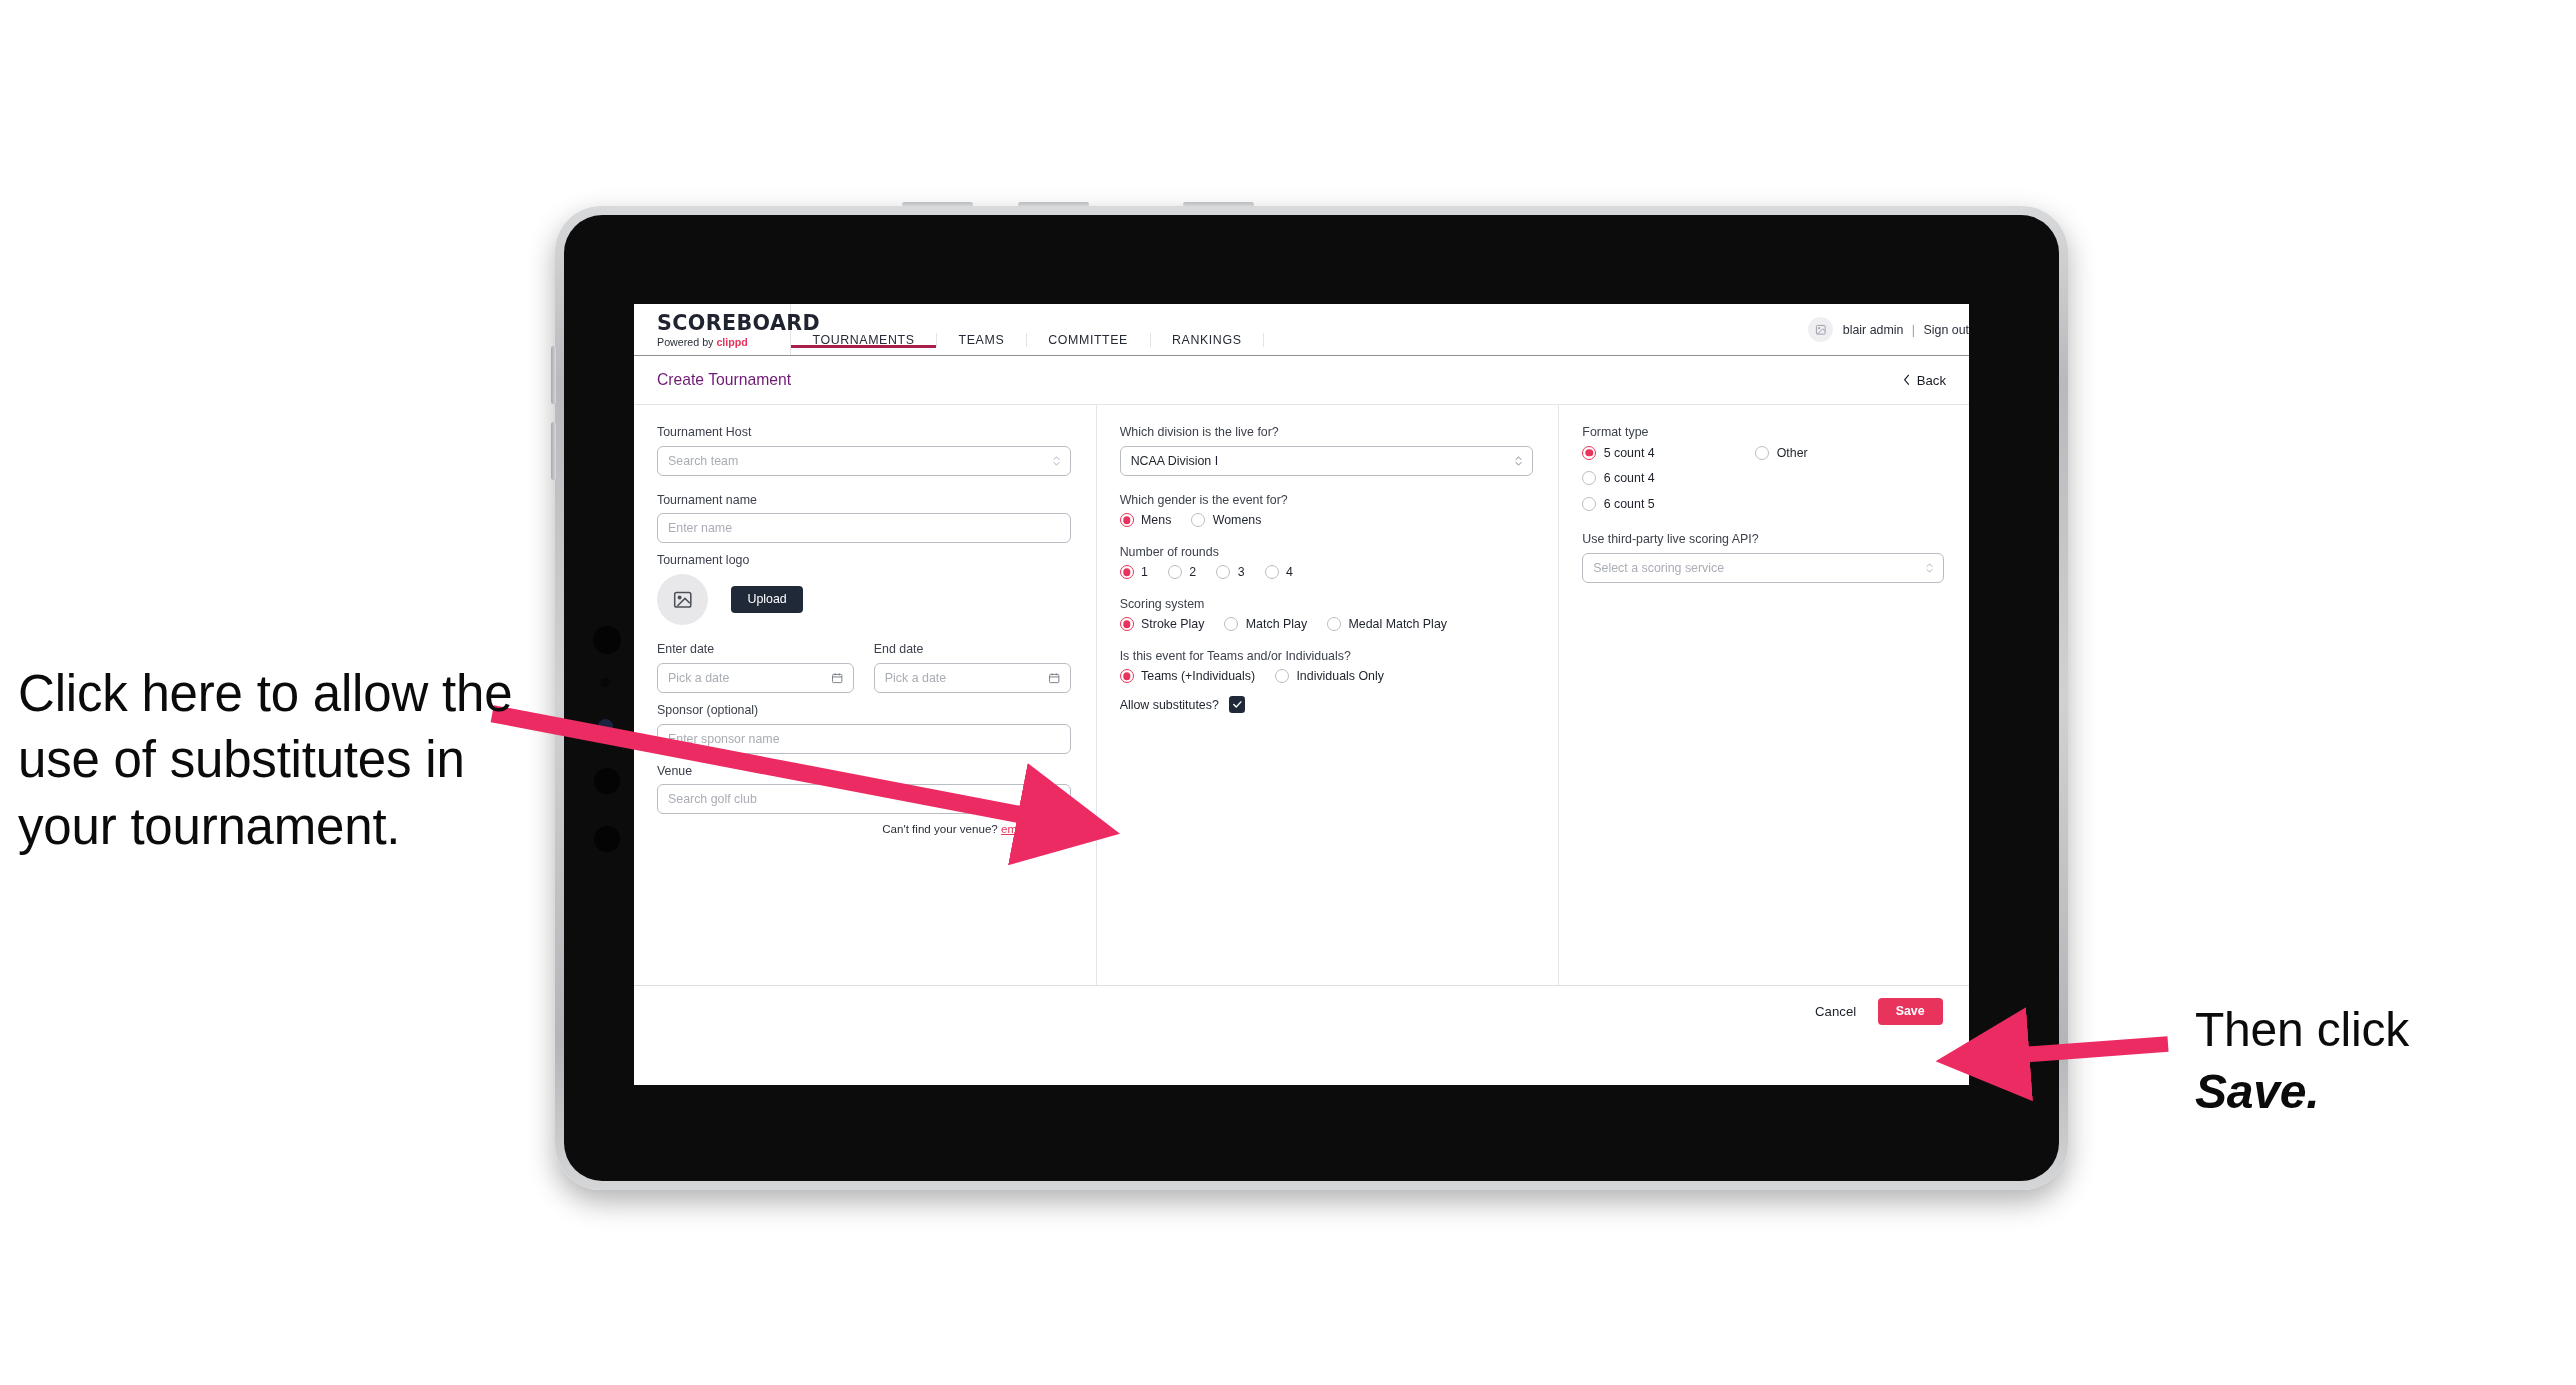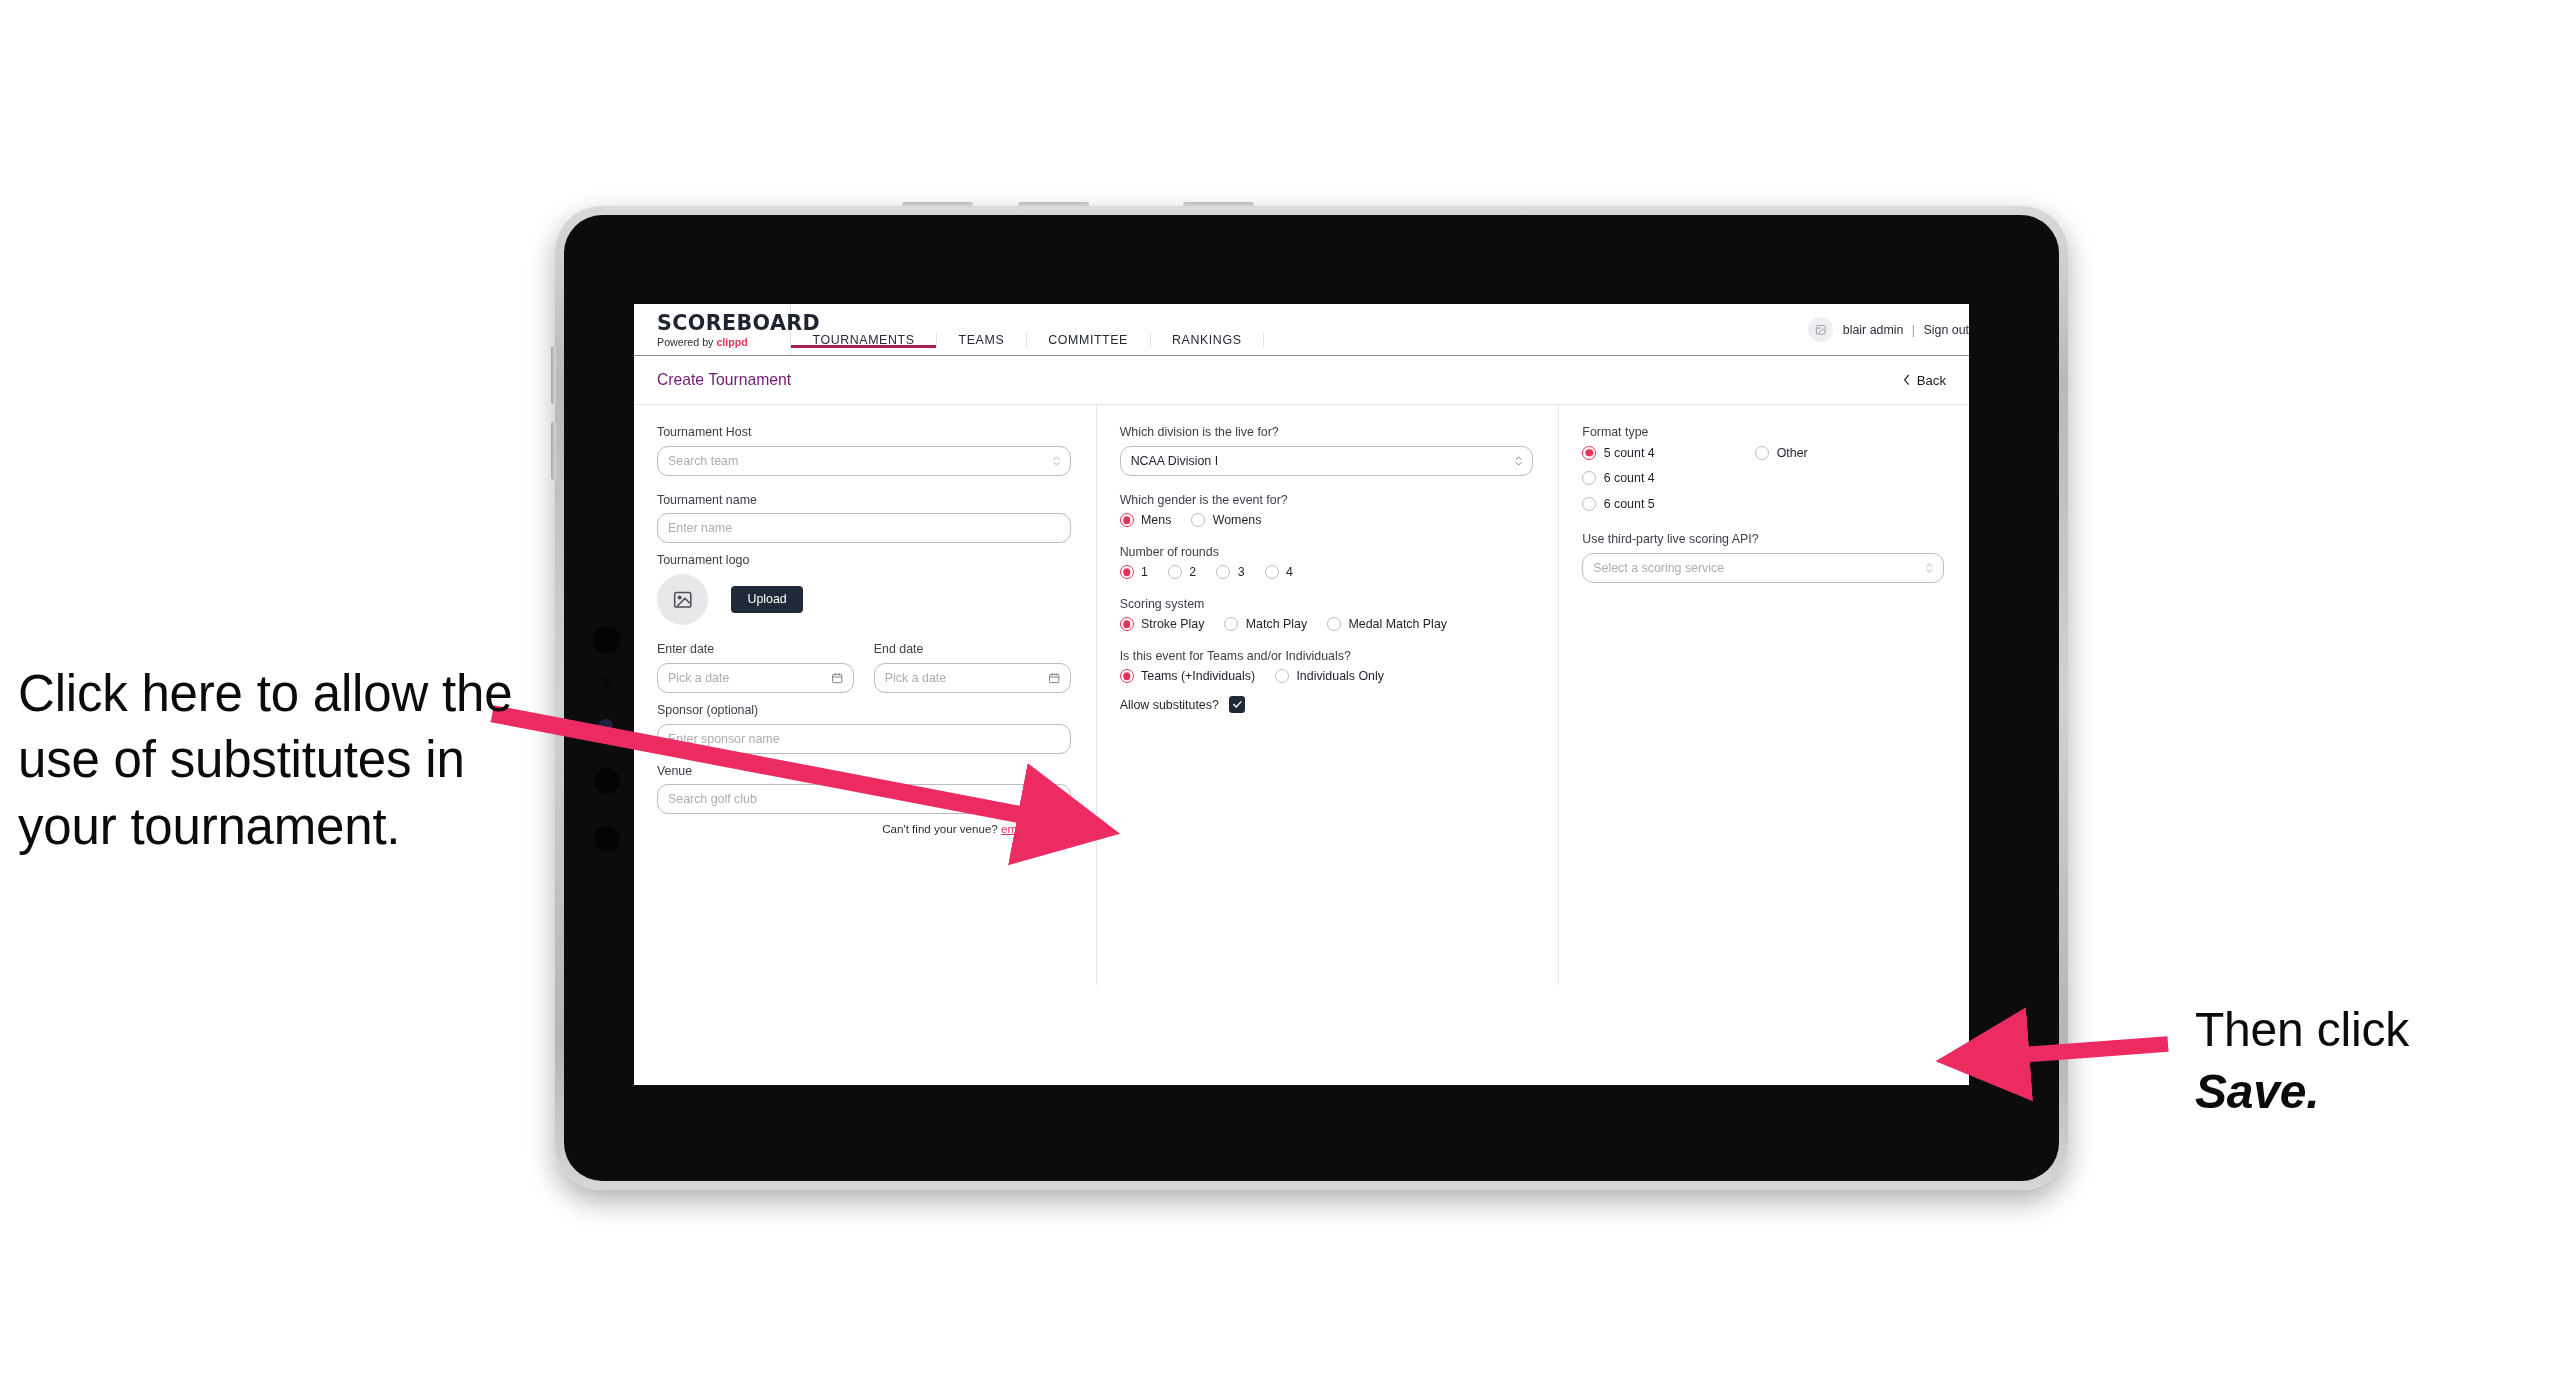--- a/index.html
+++ b/index.html
@@ -162,21 +162,21 @@
   .col2{width:463px;border-right:0.8px solid #e4e5e8;}
   .col3{width:410px;}
 
   .flabel{
     font-size:12.4px;color:#3c414b;margin-bottom:6.6px;
   }
   .gap{height:17.3px;}
   .gap-sm{height:10px;}
 
   .inp{
-    height:30px;border:0.8px solid #b9bcc2;border-radius:11px;
+    height:30px;border:0.8px solid #b9bcc2;border-radius:6px;
     background:#fff;display:flex;align-items:center;
     padding:0 10px;box-sizing:border-box;position:relative;
     cursor:text;
   }
   .inp .ph{font-size:12.4px;color:#a9adb4;}
   .inp .val{font-size:12.4px;color:#1d222b;}
   .inp .rt{position:absolute;right:9px;top:50%;transform:translateY(-50%);display:flex;}
 
   
   .logorow{display:flex;align-items:center;gap:23px;}
@@ -510,20 +510,24 @@
         <span class="rt">
           <svg width="9" height="12.4" viewBox="0 0 11 15" fill="none" stroke="#a9adb4" stroke-width="1.2">
               <path d="M2 6l3.5-3.5L9 6"></path>
               <path d="M2 9l3.5 3.5L9 9"></path>
             </svg>
         </span>
       </div>
     </div>
   </div>
 
+  <div class="footer">
+    <div class="cancelbtn">Cancel</div>
+    <div class="savebtn">Save</div>
+  </div>
 </div>
 
 <svg class="arrow-layer" viewBox="0 0 3119 1678">
   <defs>
     <marker id="ah" markerWidth="6" markerHeight="6" refX="2.6" refY="3" orient="auto">
       <path d="M0,0 L6,3 L0,6 Z" fill="#ec2b63"></path>
     </marker>
   </defs>
   <line x1="596" y1="864" x2="1286" y2="996" stroke="#ec2b63" stroke-width="21" marker-end="url(#ah)"></line>
   <line x1="2625" y1="1264" x2="2408" y2="1280" stroke="#ec2b63" stroke-width="19" marker-end="url(#ah)"></line>

